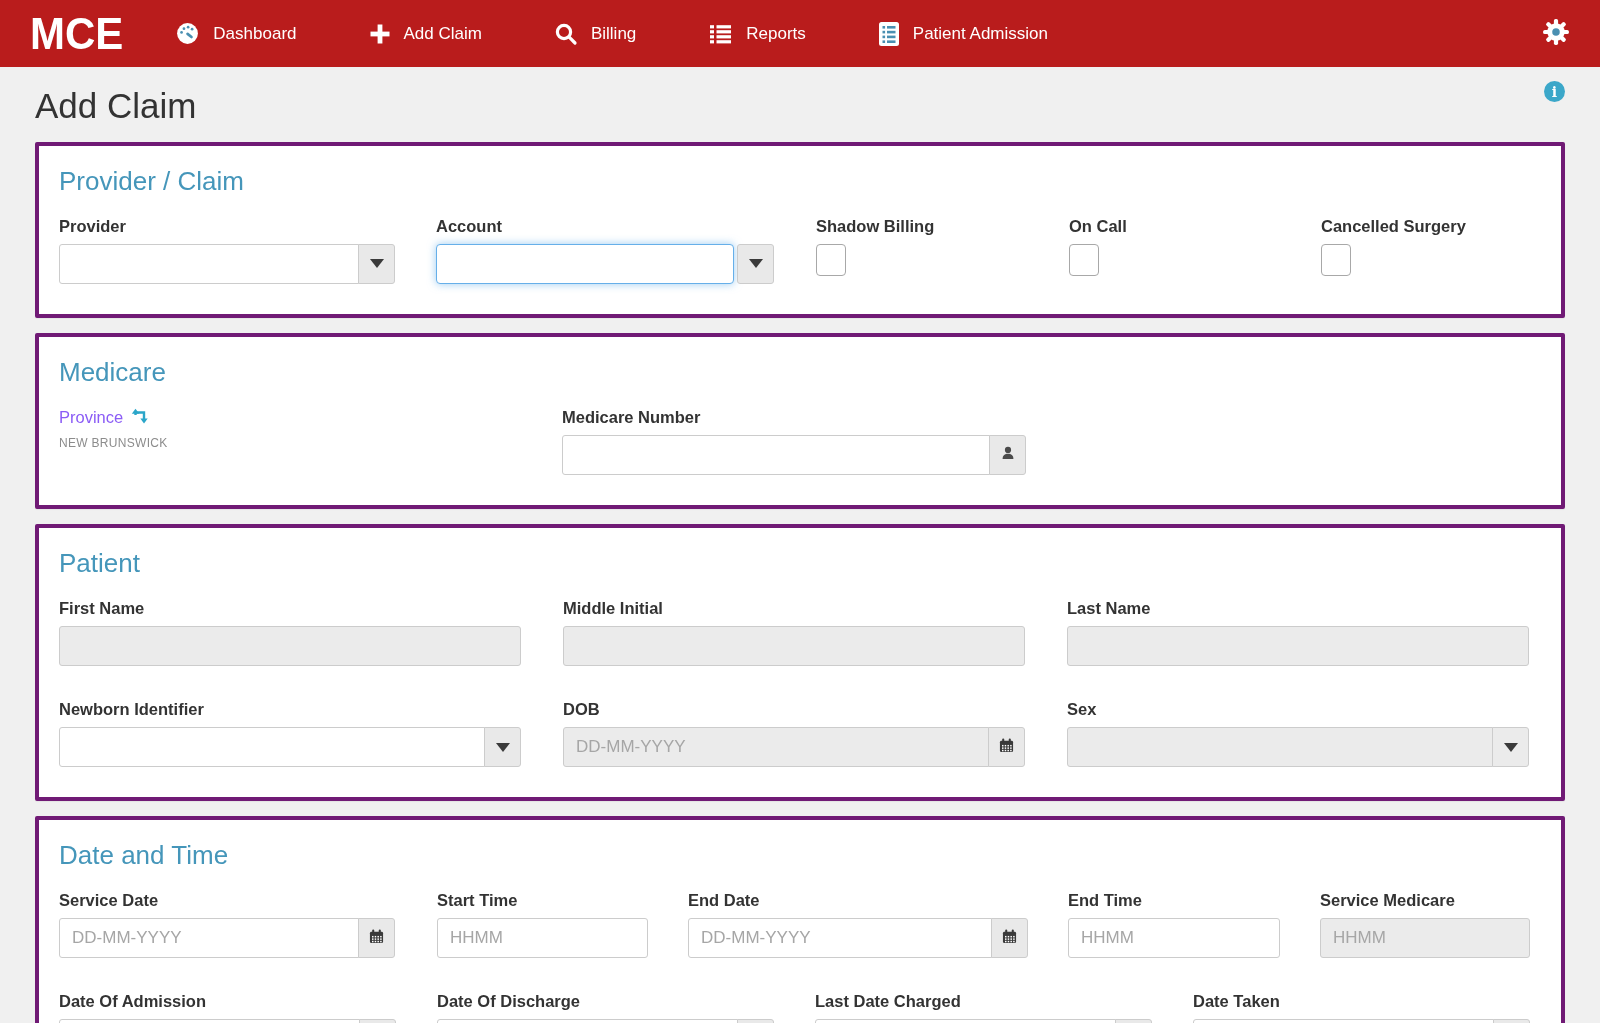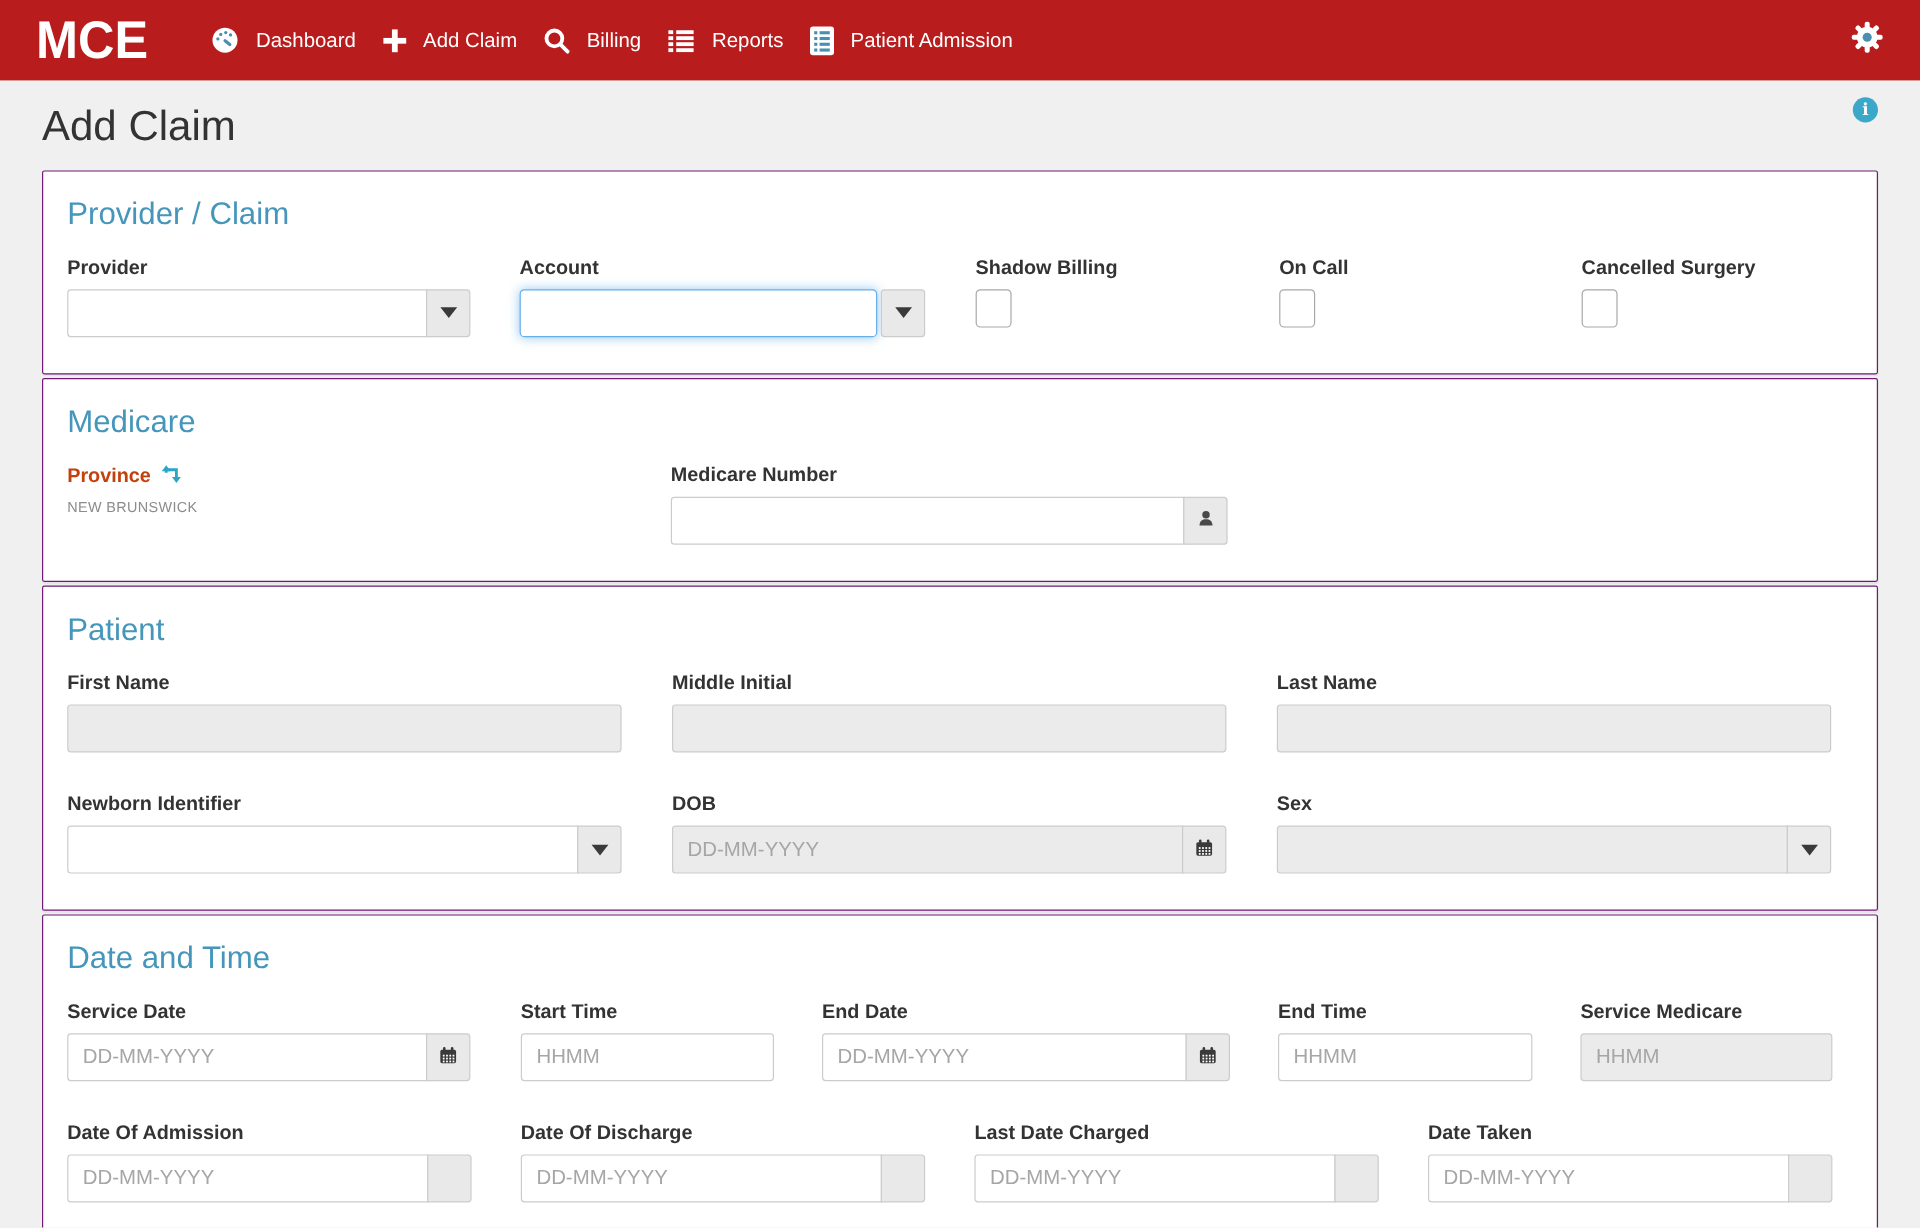--- a/index.html
+++ b/index.html
@@ -18,21 +18,21 @@
     display:flex; align-items:center;
     padding:0 30px;
   }
   .brand {
     color:#fff; font-size:42px; font-weight:800; letter-spacing:0px;
     margin-right:52px; line-height:1; transform:scaleY(1.05);
     cursor:pointer;
   }
   .nav-item {
     display:flex; align-items:center; gap:13px;
-    color:#fff; font-size:17px; margin-right:21px; cursor:pointer;
+    color:#fff; font-size:17px; margin-right:72px; cursor:pointer;
     white-space:nowrap;
   }
   .nav-item svg { display:block; }
   .nav-gear { margin-left:auto; cursor:pointer; display:flex; }
 
   
   .page-head {
     display:flex; justify-content:space-between; align-items:flex-start;
     padding:0 35px; margin:0;
   }
@@ -44,23 +44,23 @@
     margin-top:14px;
     width:21px; height:21px; border-radius:50%;
     background:#3ba7c9; color:#fff;
     font-family:"DejaVu Serif", serif; font-weight:bold; font-size:14px;
     display:flex; align-items:center; justify-content:center;
     cursor:pointer; line-height:1;
   }
 
   
   .panel {
-    margin:0 35px 3px 35px;
+    margin:0 35px 15px 35px;
     background:#fff;
-    border:1px solid #701a75;
+    border:4px solid #701a75;
     border-radius:2px;
     box-shadow:0 1px 1px rgba(0,0,0,0.05);
     padding:14px 20px 30px 20px;
   }
   .panel h2 {
     font-size:26px; font-weight:400; color:#4596ba;
     margin:6px 0 20px 0; line-height:1.2;
   }
 
   .flex-row { display:flex; align-items:flex-start; }
@@ -113,21 +113,21 @@
   
   .checkbox {
     width:30px; height:32px; margin-top:2px;
     background:#fff; border:1px solid #a8a8a8; border-radius:4px;
     cursor:pointer;
   }
 
   
   .province-label {
     display:flex; align-items:center; gap:8px;
-    color:#c2410c; font-weight:bold; font-size:16.5px;
+    color:#8b5cf6; font-weight:normal; font-size:16.5px;
     margin-bottom:8px;
   }
   .province-group .tinput {
     height:41px; border:1px solid #41b0d5; color:#333;
   }
   .province-group .addon {
     height:41px; width:38px; flex-basis:38px;
     background:#d9edf7; border:1px solid #41b0d5;
   }
   .province-group .caret { border-top-color:#2ba2c8; }

